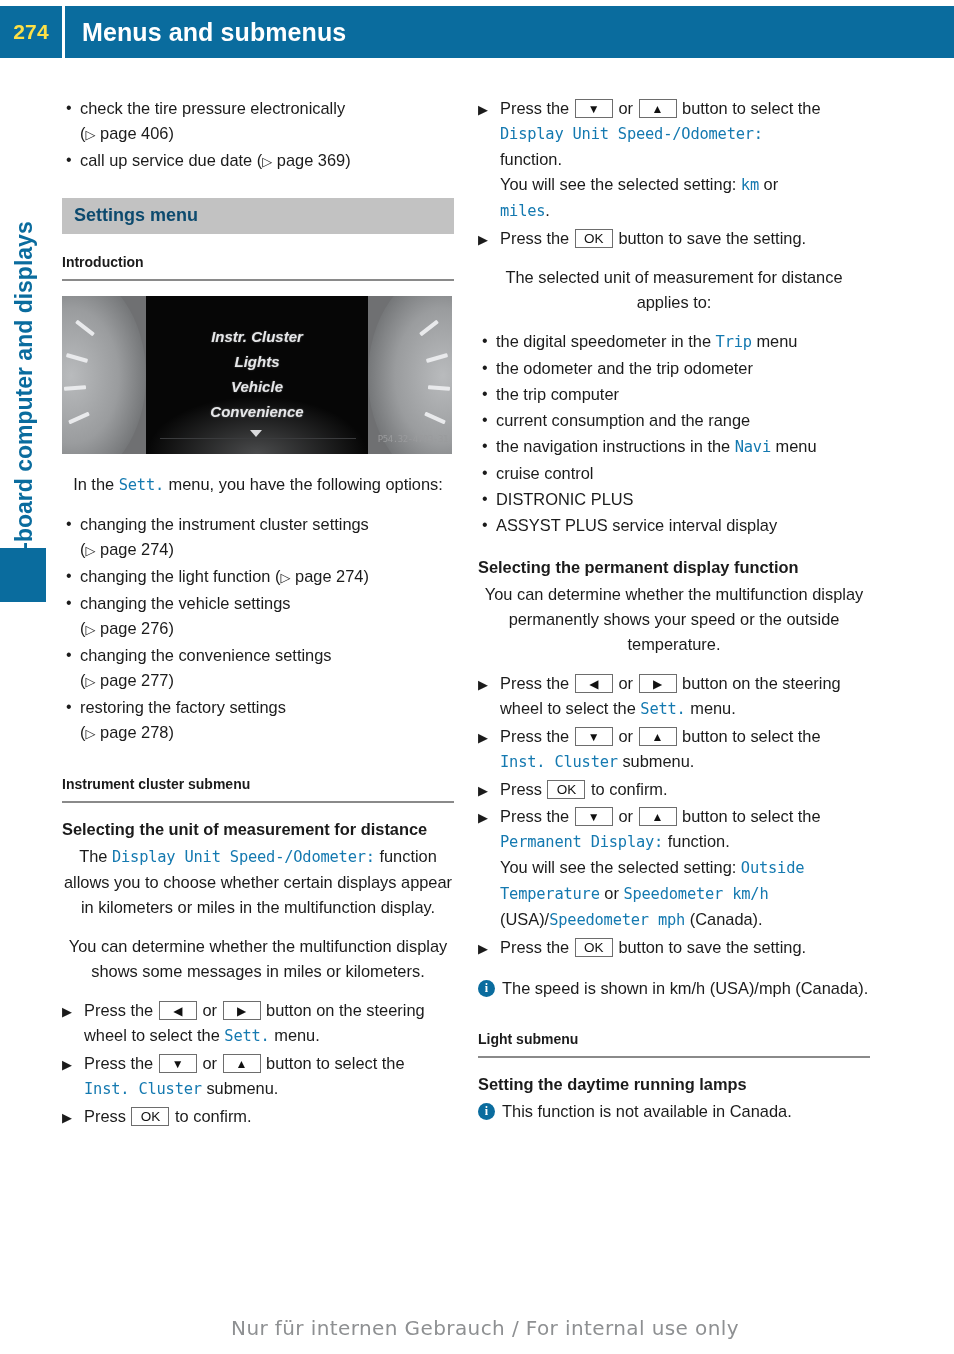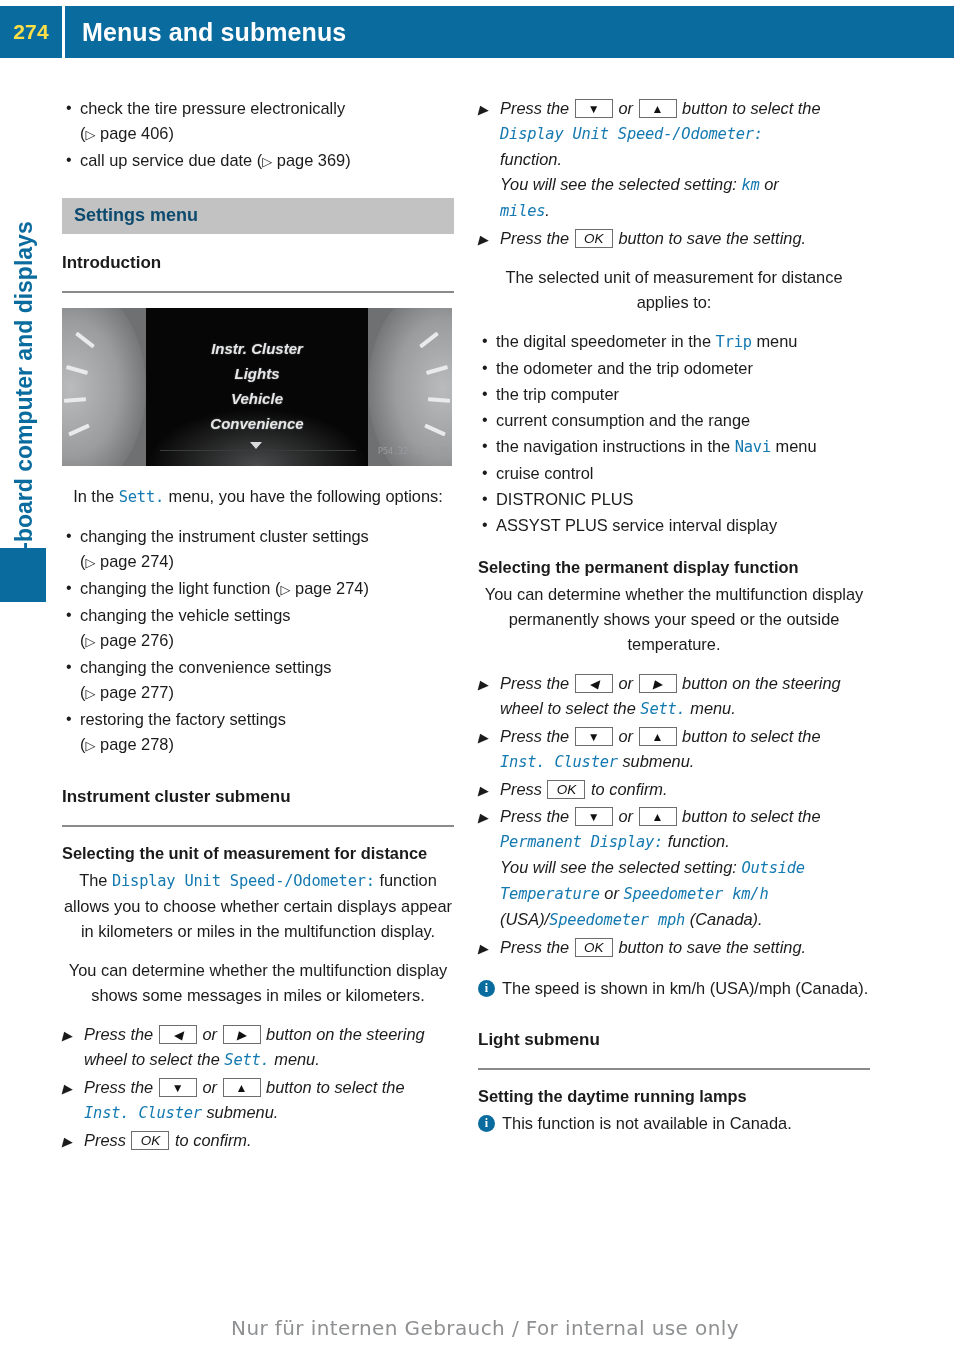--- a/index.html
+++ b/index.html
@@ -97,23 +97,23 @@
   
   .section-bar {
     background: #c2c2c2;
     font-size: 18px;
     font-weight: bold;
     padding: 5px 0 6px 12px;
     margin: 24px 0 16px 0;
     color: #0c4a6e;
   }
   .h-rule {
-    font-size: 17px;
-    font-weight: bold;
-    padding-bottom: 16px;
+    font-size: 14px;
+    font-weight: bold;
+    padding-bottom: 4px;
     border-bottom: 2.5px solid #8a8a8a;
     margin-bottom: 15px;
   }
   .h-rule.spaced { margin-top: 26px; }
   .h-sub {
     font-size: 16.4px;
     font-weight: bold;
     margin-bottom: 3px;
     line-height: 23px;
   }
@@ -139,21 +139,20 @@
 
   ul.steplist {
     list-style: none;
     margin: 0 0 14px 0;
     padding: 0;
   }
   ul.steplist > li {
     position: relative;
     padding-left: 22px;
     margin-bottom: 2px;
-    font-style: italic;
   }
   ul.steplist > li:before {
     content: "\25B6";
     position: absolute;
     left: 0;
     top: 1px;
     font-size: 13px;
     line-height: 25px;
   }
 

